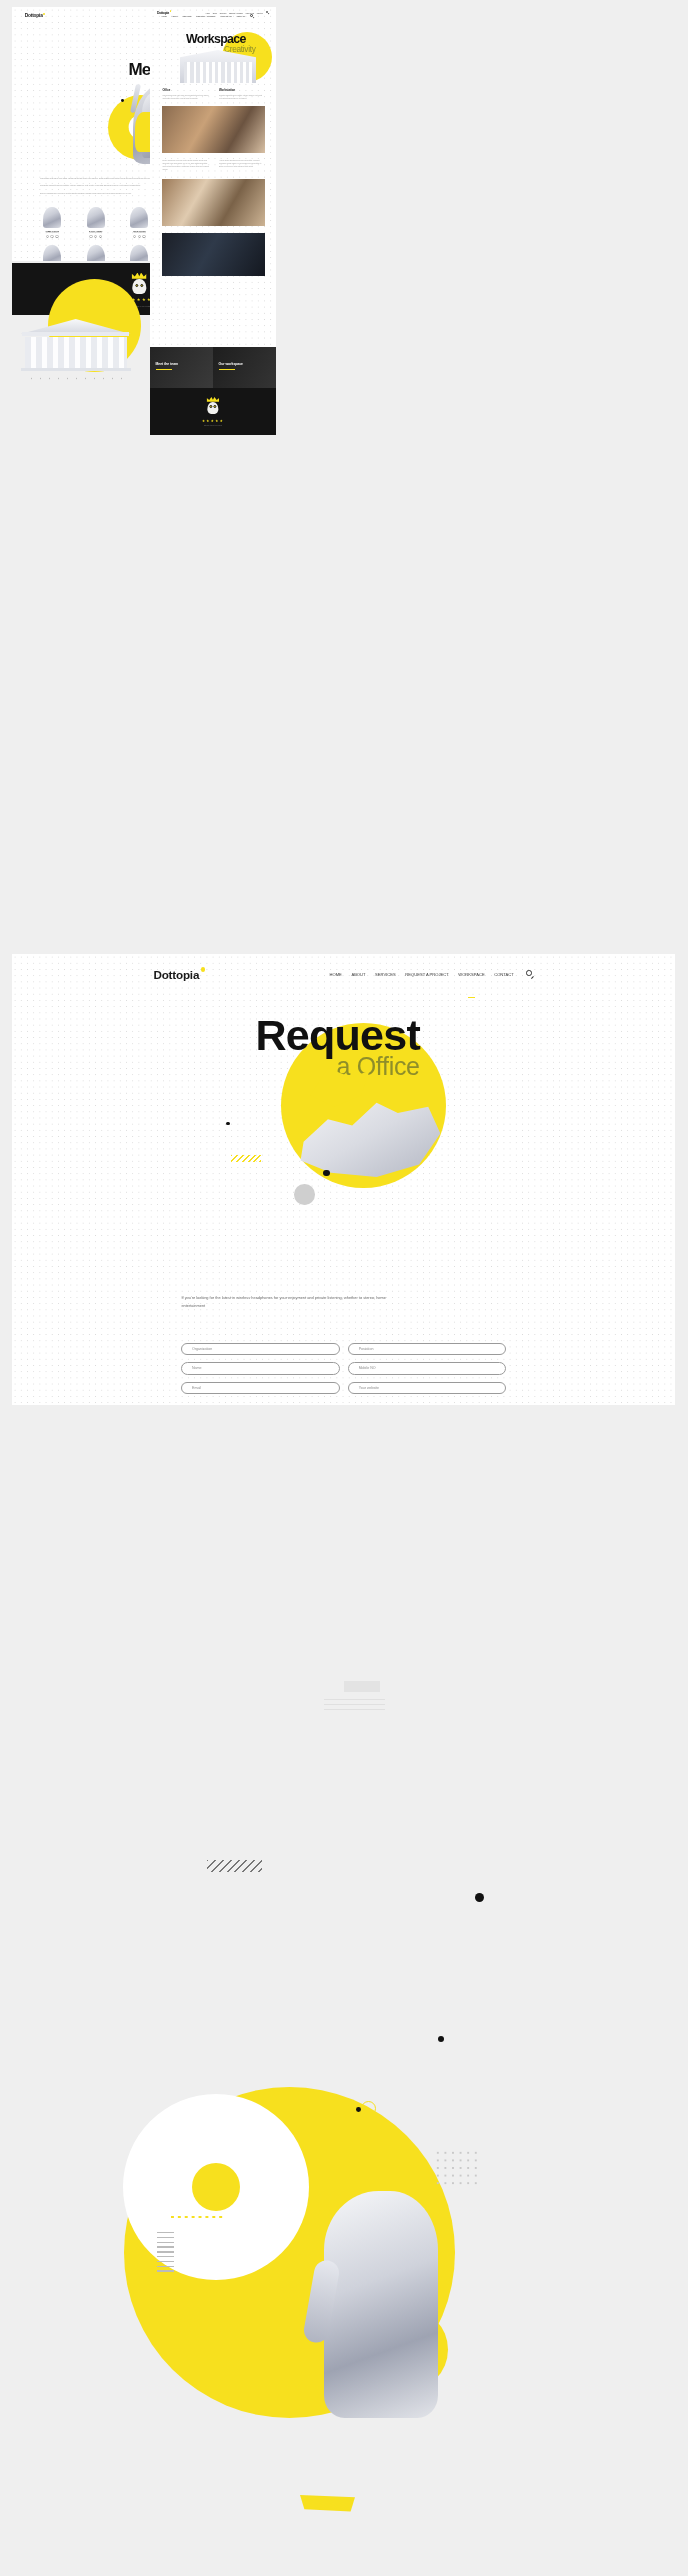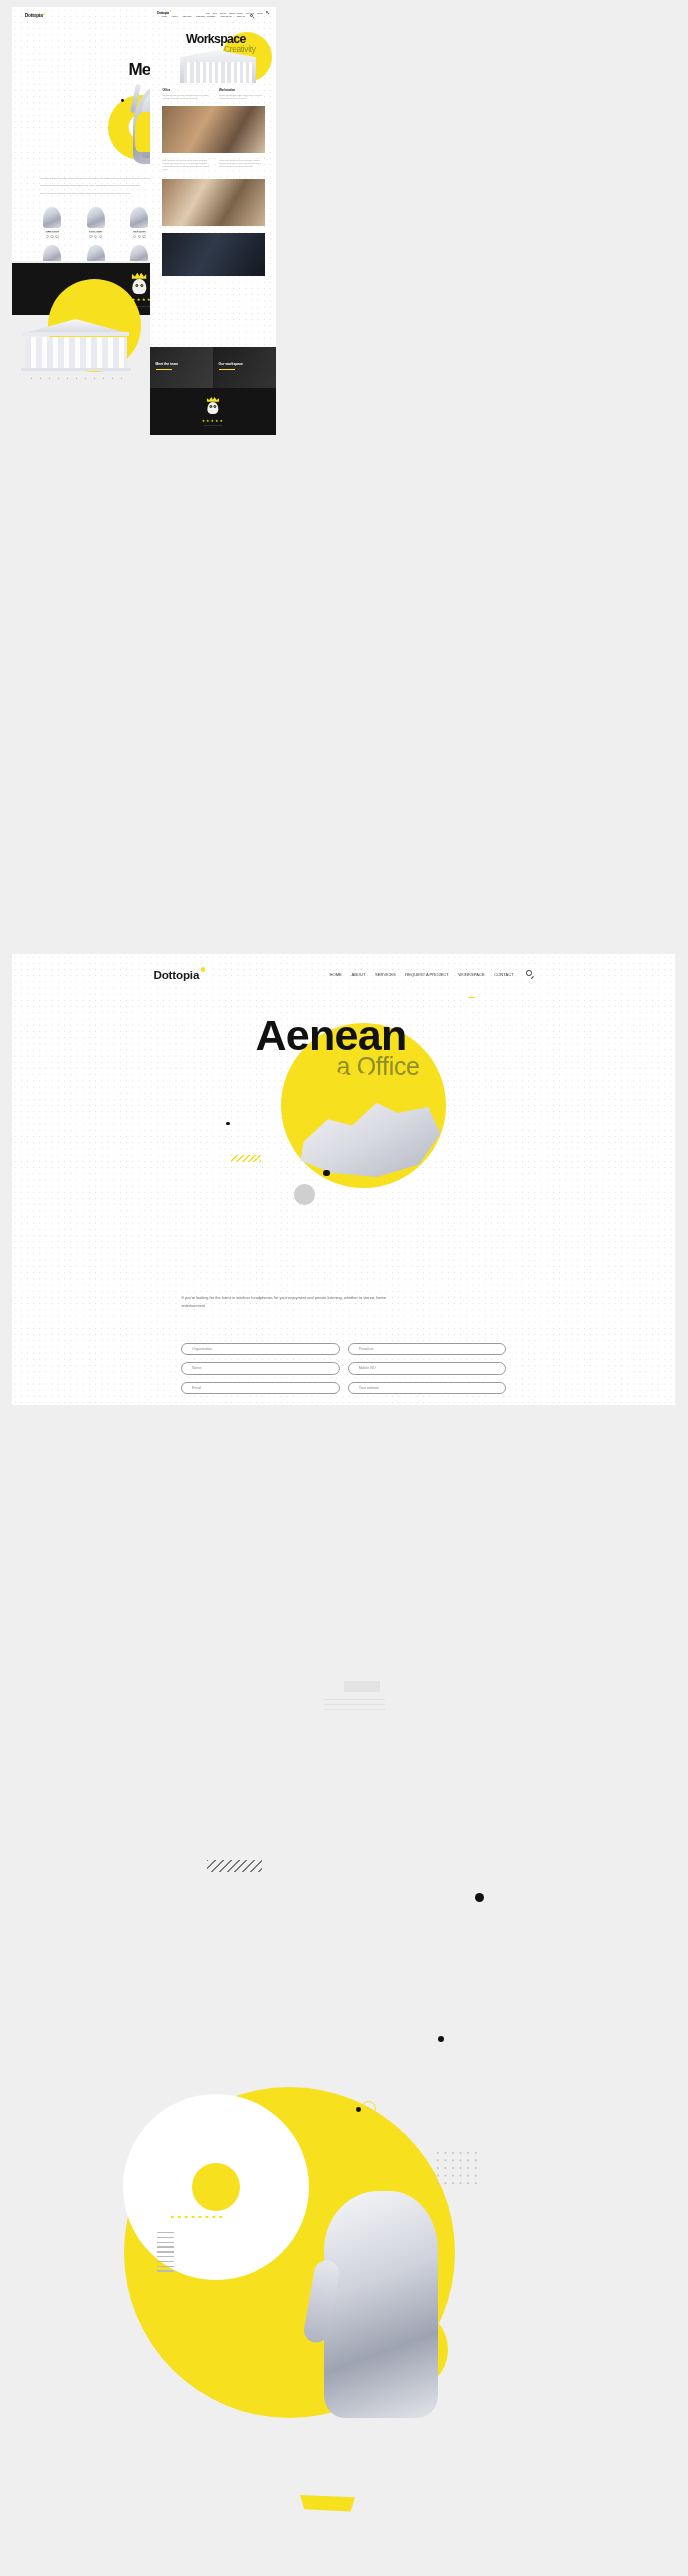--- a/index.html
+++ b/index.html
@@ -310,21 +310,21 @@
       <a style="font-size:4.1px;">CONTACT</a>
       <span class="search-ico" style="width:8.3px;height:8.3px;margin-left:2.8px;">
         <i style="width:5.5px;height:5.5px;"></i>
           <b style="width:1px;height:2.8px;left:5.5px;top:5.5px;"></b>
       </span>
     </div>
   </div>
   <div style="position:absolute;left:456px;top:43px;width:6.9px;height:1.4px;background:#f7e01e;"></div>
 
   <div class="ycircle" style="left:269px; top:69px; width:165px; height:165px;"></div>
-  <div class="hero-h1" style="position:absolute;left:243px;top:61px;font-size:43px;">Aenean</div>
+  <div class="hero-h1" style="position:absolute;left:243px;top:61px;font-size:43px;">Request</div>
   <div class="hero-h2" style="position:absolute;left:324px;top:98px;font-size:25px;">a Office</div>
 
   <div style="position:absolute;left:276px;top:124px;width:152px;height:103px;
               background:linear-gradient(150deg,#fbfbfc,#d9dbe2 55%,#b2b6c2);
               clip-path:polygon(10% 62%,26% 40%,42% 46%,58% 24%,72% 34%,92% 28%,100% 54%,86% 84%,58% 96%,28% 92%,8% 80%);"></div>
   <div style="position:absolute;left:298px;top:114px;width:59px;height:39px;background:#f7e01e;
               clip-path:polygon(0 70%,30% 0,68% 24%,100% 8%,86% 70%,40% 100%);"></div>
   <div style="position:absolute;left:311px;top:216px;width:6.2px;height:6.2px;border-radius:50%;background:#111;"></div>
   <div style="position:absolute;left:214px;top:168px;width:3.4px;height:3.4px;border-radius:50%;background:#111;"></div>
   <div style="position:absolute;left:282px;top:230px;width:20.7px;height:20.7px;border-radius:50%;background:#cfcfcf;"></div>

